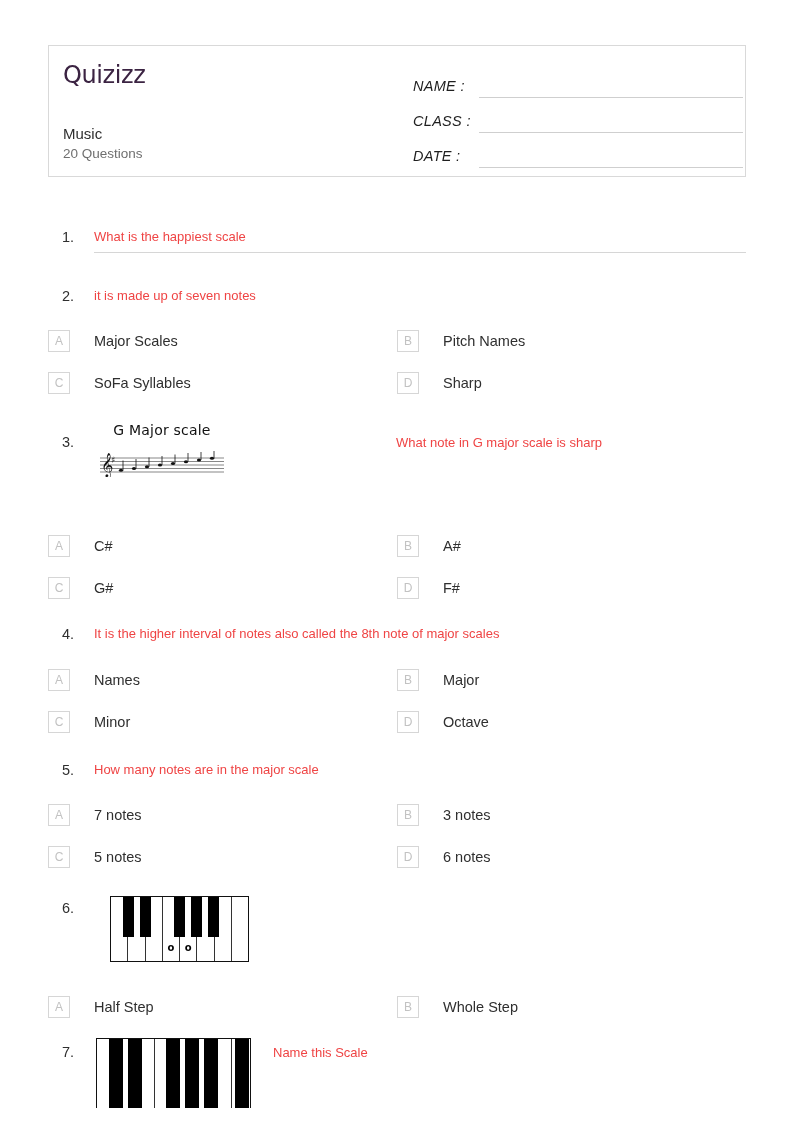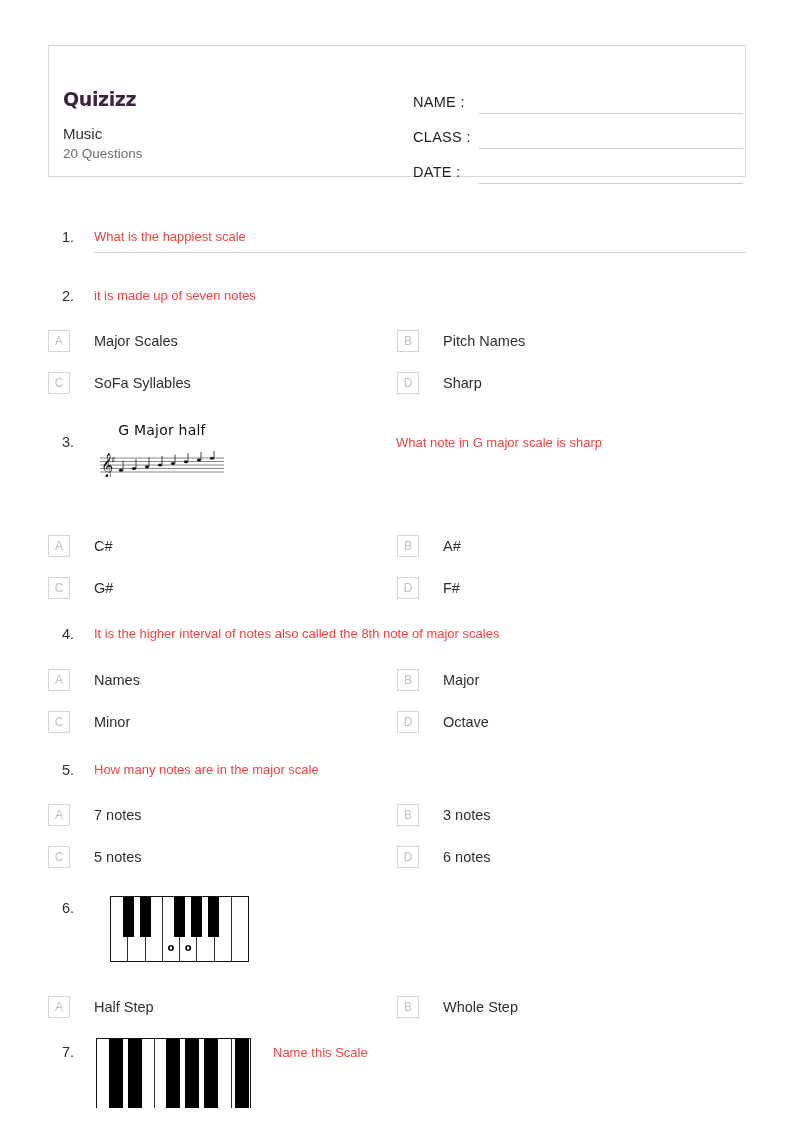--- a/index.html
+++ b/index.html
@@ -28,51 +28,51 @@
     border: 1px solid #d9d9d9;
     background: #fff;
   }
   .header-left {
     position: absolute;
     left: 0; top: 0;
     width: 360px; height: 100%;
     padding: 17px 0 0 14px;
   }
   .logo {
-    font-size: 19px;
-    font-weight: bold;
+    font-size: 24px;
+    font-weight: normal;
     color: #3b2342;
     letter-spacing: -0.4px;
     line-height: 1;
     font-family: "DejaVu Sans", sans-serif;
     display: inline-block;
     white-space: nowrap;
-    margin-top: 27px;
   }
   .quiz-title {
     position: absolute;
     left: 14px;
     top: 78px;
     font-size: 15px;
     color: #2f2f2f;
     line-height: 1.3;
   }
   .quiz-count {
     position: absolute;
     left: 14px;
     top: 99px;
     font-size: 13.5px;
     color: #6f6f6f;
     line-height: 1.3;
   }
   .header-right {
     position: absolute;
     left: 364px;
-    top: 34px;
+    top: 18px;
     width: 330px;
+    font-style: italic;
   }
   .field-row {
     display: flex;
     align-items: flex-end;
     height: 34px;
     margin-bottom: 1px;
   }
   .field-label {
     font-size: 14.5px;
     color: #1f1f1f;
@@ -273,21 +273,21 @@
         <span class="opt-text">Sharp</span>
       </div>
     </div>
   </div>
 
   <div class="q-block" style="margin-bottom:16px;">
     <div class="q-media-row" style="margin-bottom:44px;">
       <div class="q-num" style="padding-top:12px;">3.</div>
       <div class="q-media">
         <div class="staff-wrap">
-          <div class="staff-title">G Major half</div>
+          <div class="staff-title">G Major scale</div>
           <svg width="128" height="26" viewBox="0 0 128 26">
 
             <g stroke="#555" stroke-width="0.7">
               <line x1="2" y1="7" x2="126" y2="7"></line>
               <line x1="2" y1="10.5" x2="126" y2="10.5"></line>
               <line x1="2" y1="14" x2="126" y2="14"></line>
               <line x1="2" y1="17.5" x2="126" y2="17.5"></line>
               <line x1="2" y1="21" x2="126" y2="21"></line>
             </g>
 

